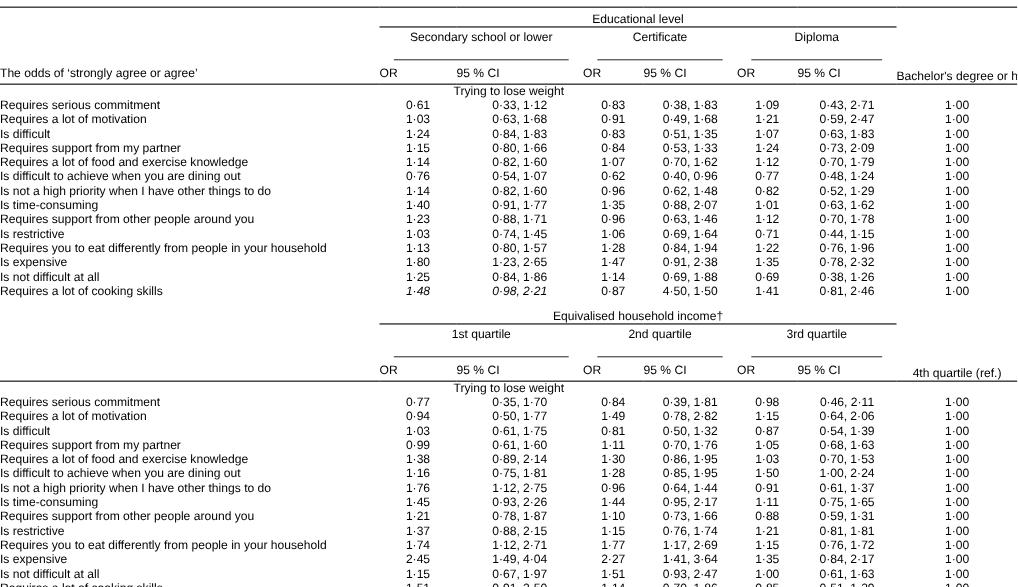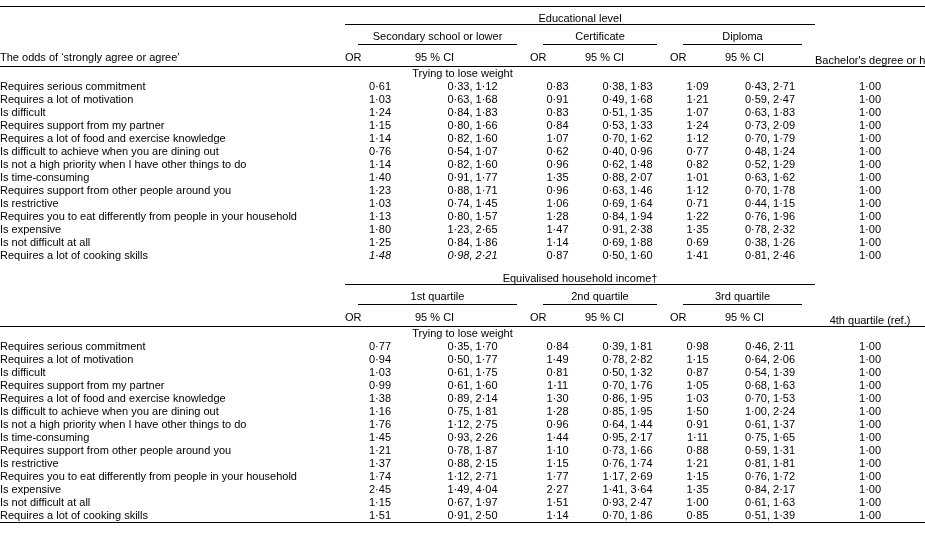--- a/index.html
+++ b/index.html
@@ -42,21 +42,21 @@
     text-align: center;
     border-bottom: 1px solid #000;
     padding: 3px 0 2px 0;
     height: 17px;
   }
   th.grp-th { height: 20px; padding: 0; }
   th.grp-th .grp-rule {
     display: block;
     text-align: center;
     border-bottom: 1px solid #000;
-    padding: 3px 0 2px 0;
+    padding: 3px 0 14px 0;
     margin: 0 13px;
   }
   tr.hd-row-3 th { height: 16px; padding: 2px 0 3px 0; border-bottom: 1px solid #000; }
   th.sub-hd { text-align: left; }
   th.left-hd { text-align: left; vertical-align: bottom; padding-left: 1px; }
   th.ref-hd {
     text-align: center;
     vertical-align: middle;
     white-space: normal;
     border-bottom: 1px solid #000;
@@ -248,21 +248,21 @@
           <td class="ci-cell">0·69, 1·88</td>
           <td class="or-cell">0·69</td>
           <td class="ci-cell">0·38, 1·26</td>
           <td class="ref-cell">1·00</td>
         </tr>
         <tr>
           <td class="row-label">Requires a lot of cooking skills</td>
           <td class="or-cell strong em">1·48</td>
           <td class="ci-cell strong em">0·98, 2·21</td>
           <td class="or-cell">0·87</td>
-          <td class="ci-cell">0·50, 1·60</td>
+          <td class="ci-cell">4·50, 1·50</td>
           <td class="or-cell">1·41</td>
           <td class="ci-cell">0·81, 2·46</td>
           <td class="ref-cell">1·00</td>
         </tr>
       </tbody>
   </table>
 
   <table class="tbl" id="table-income">
     <colgroup>
       <col class="c-label">

